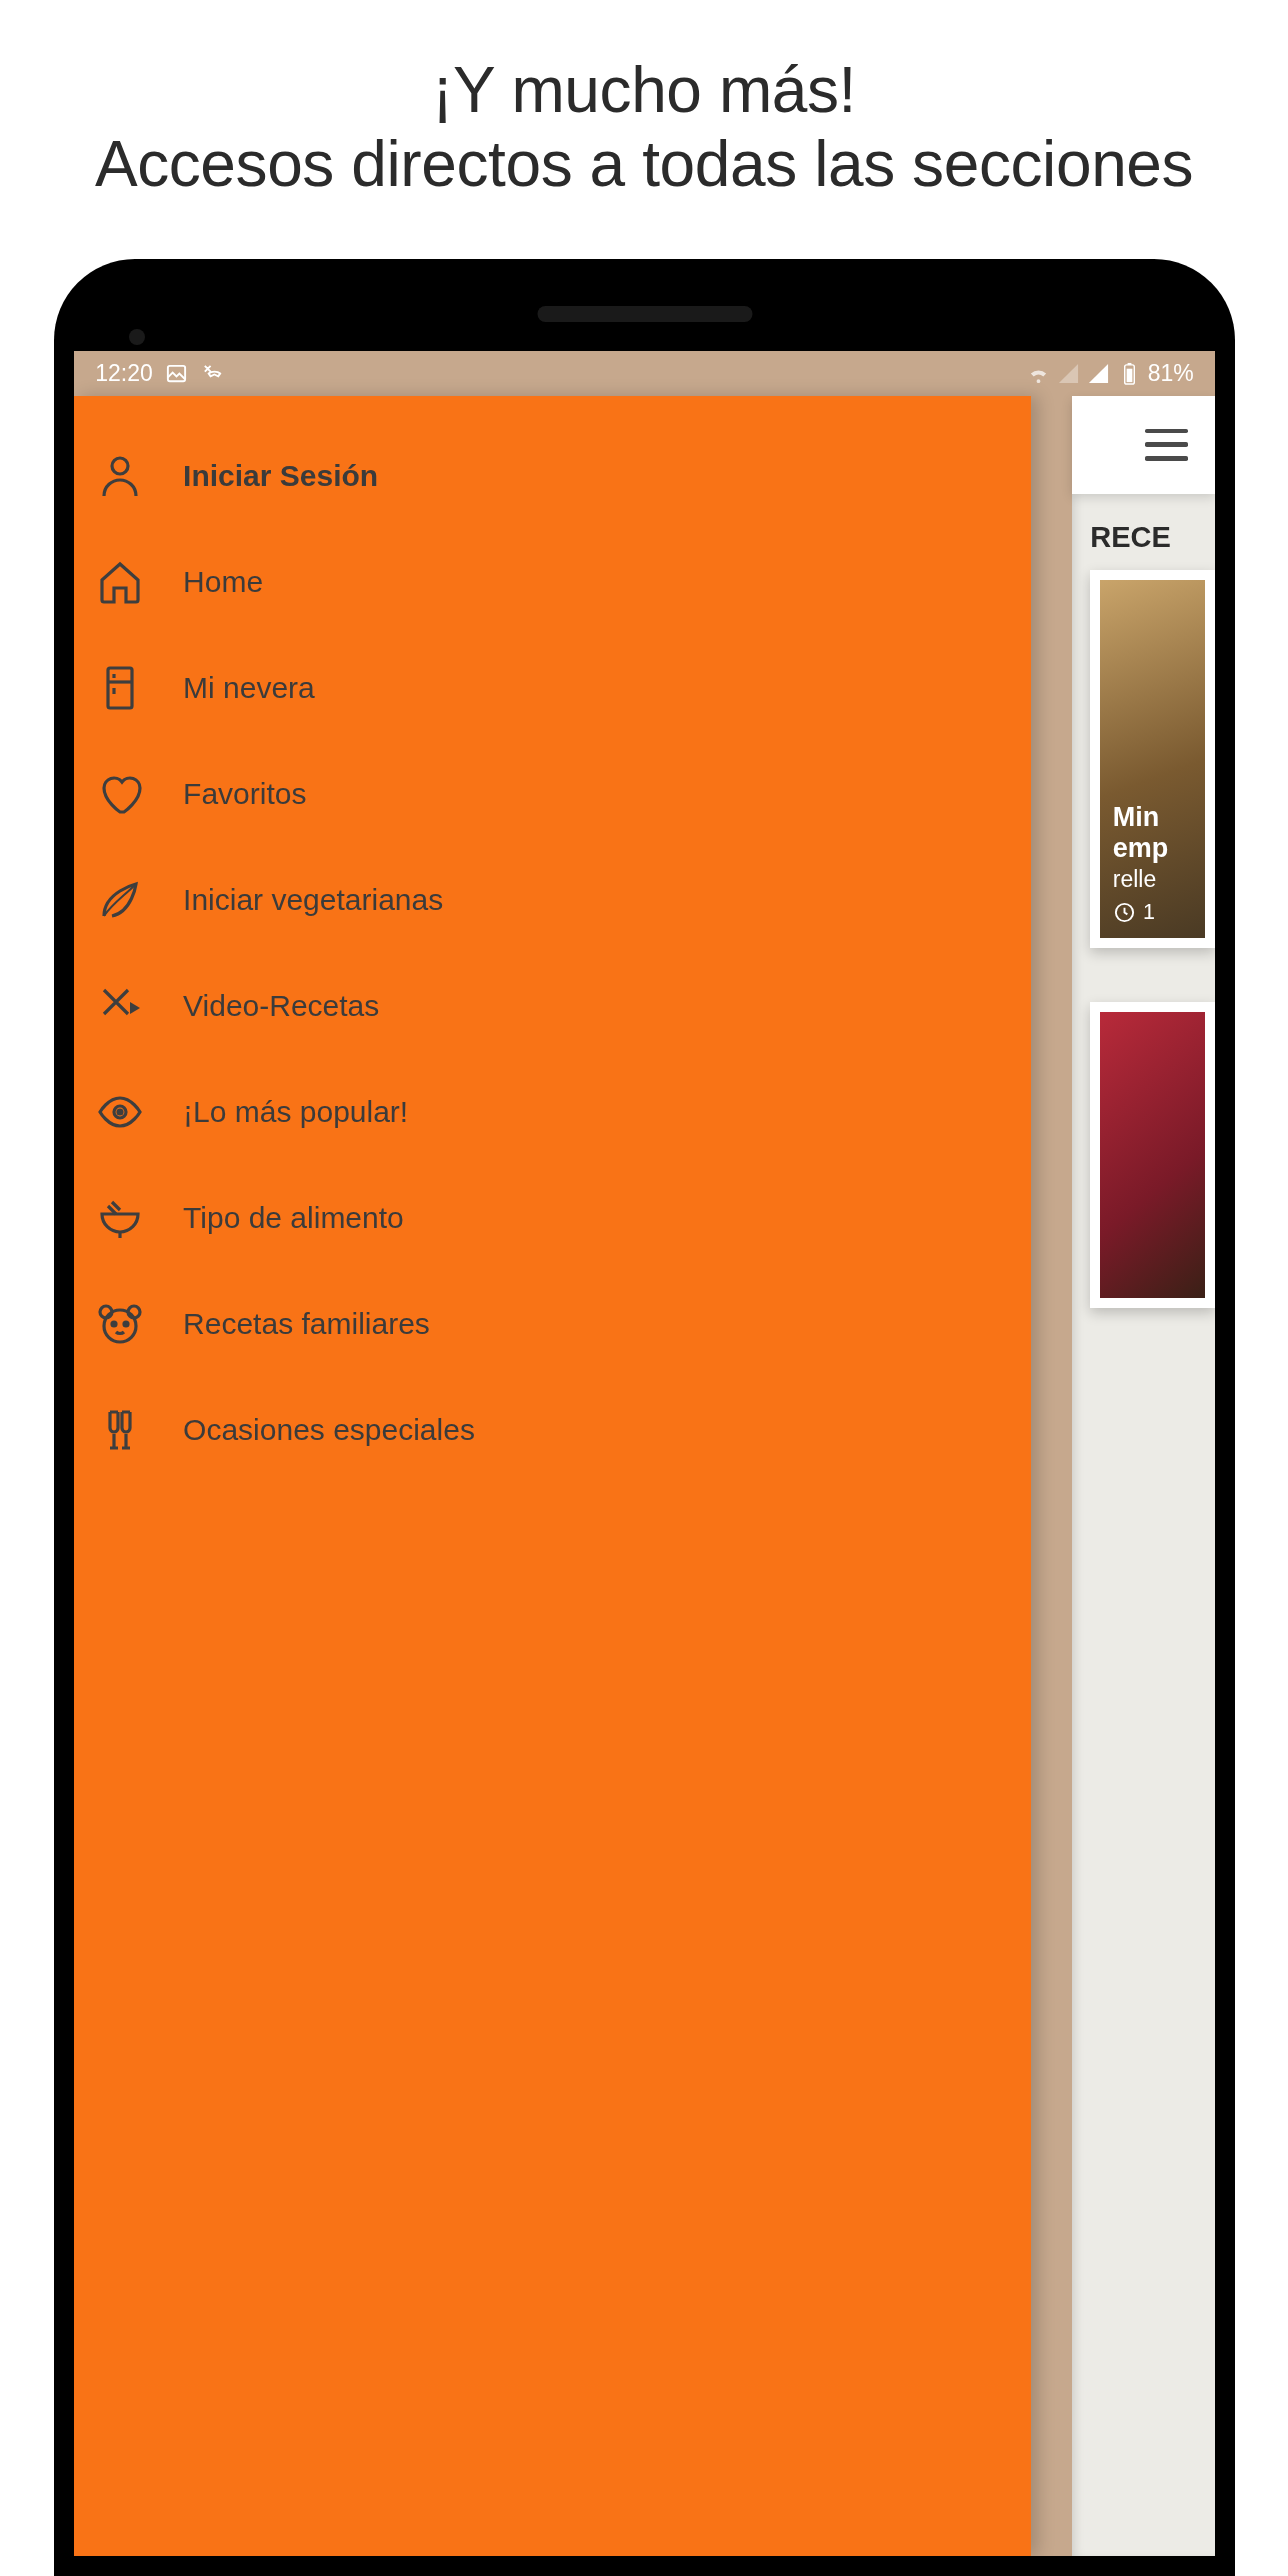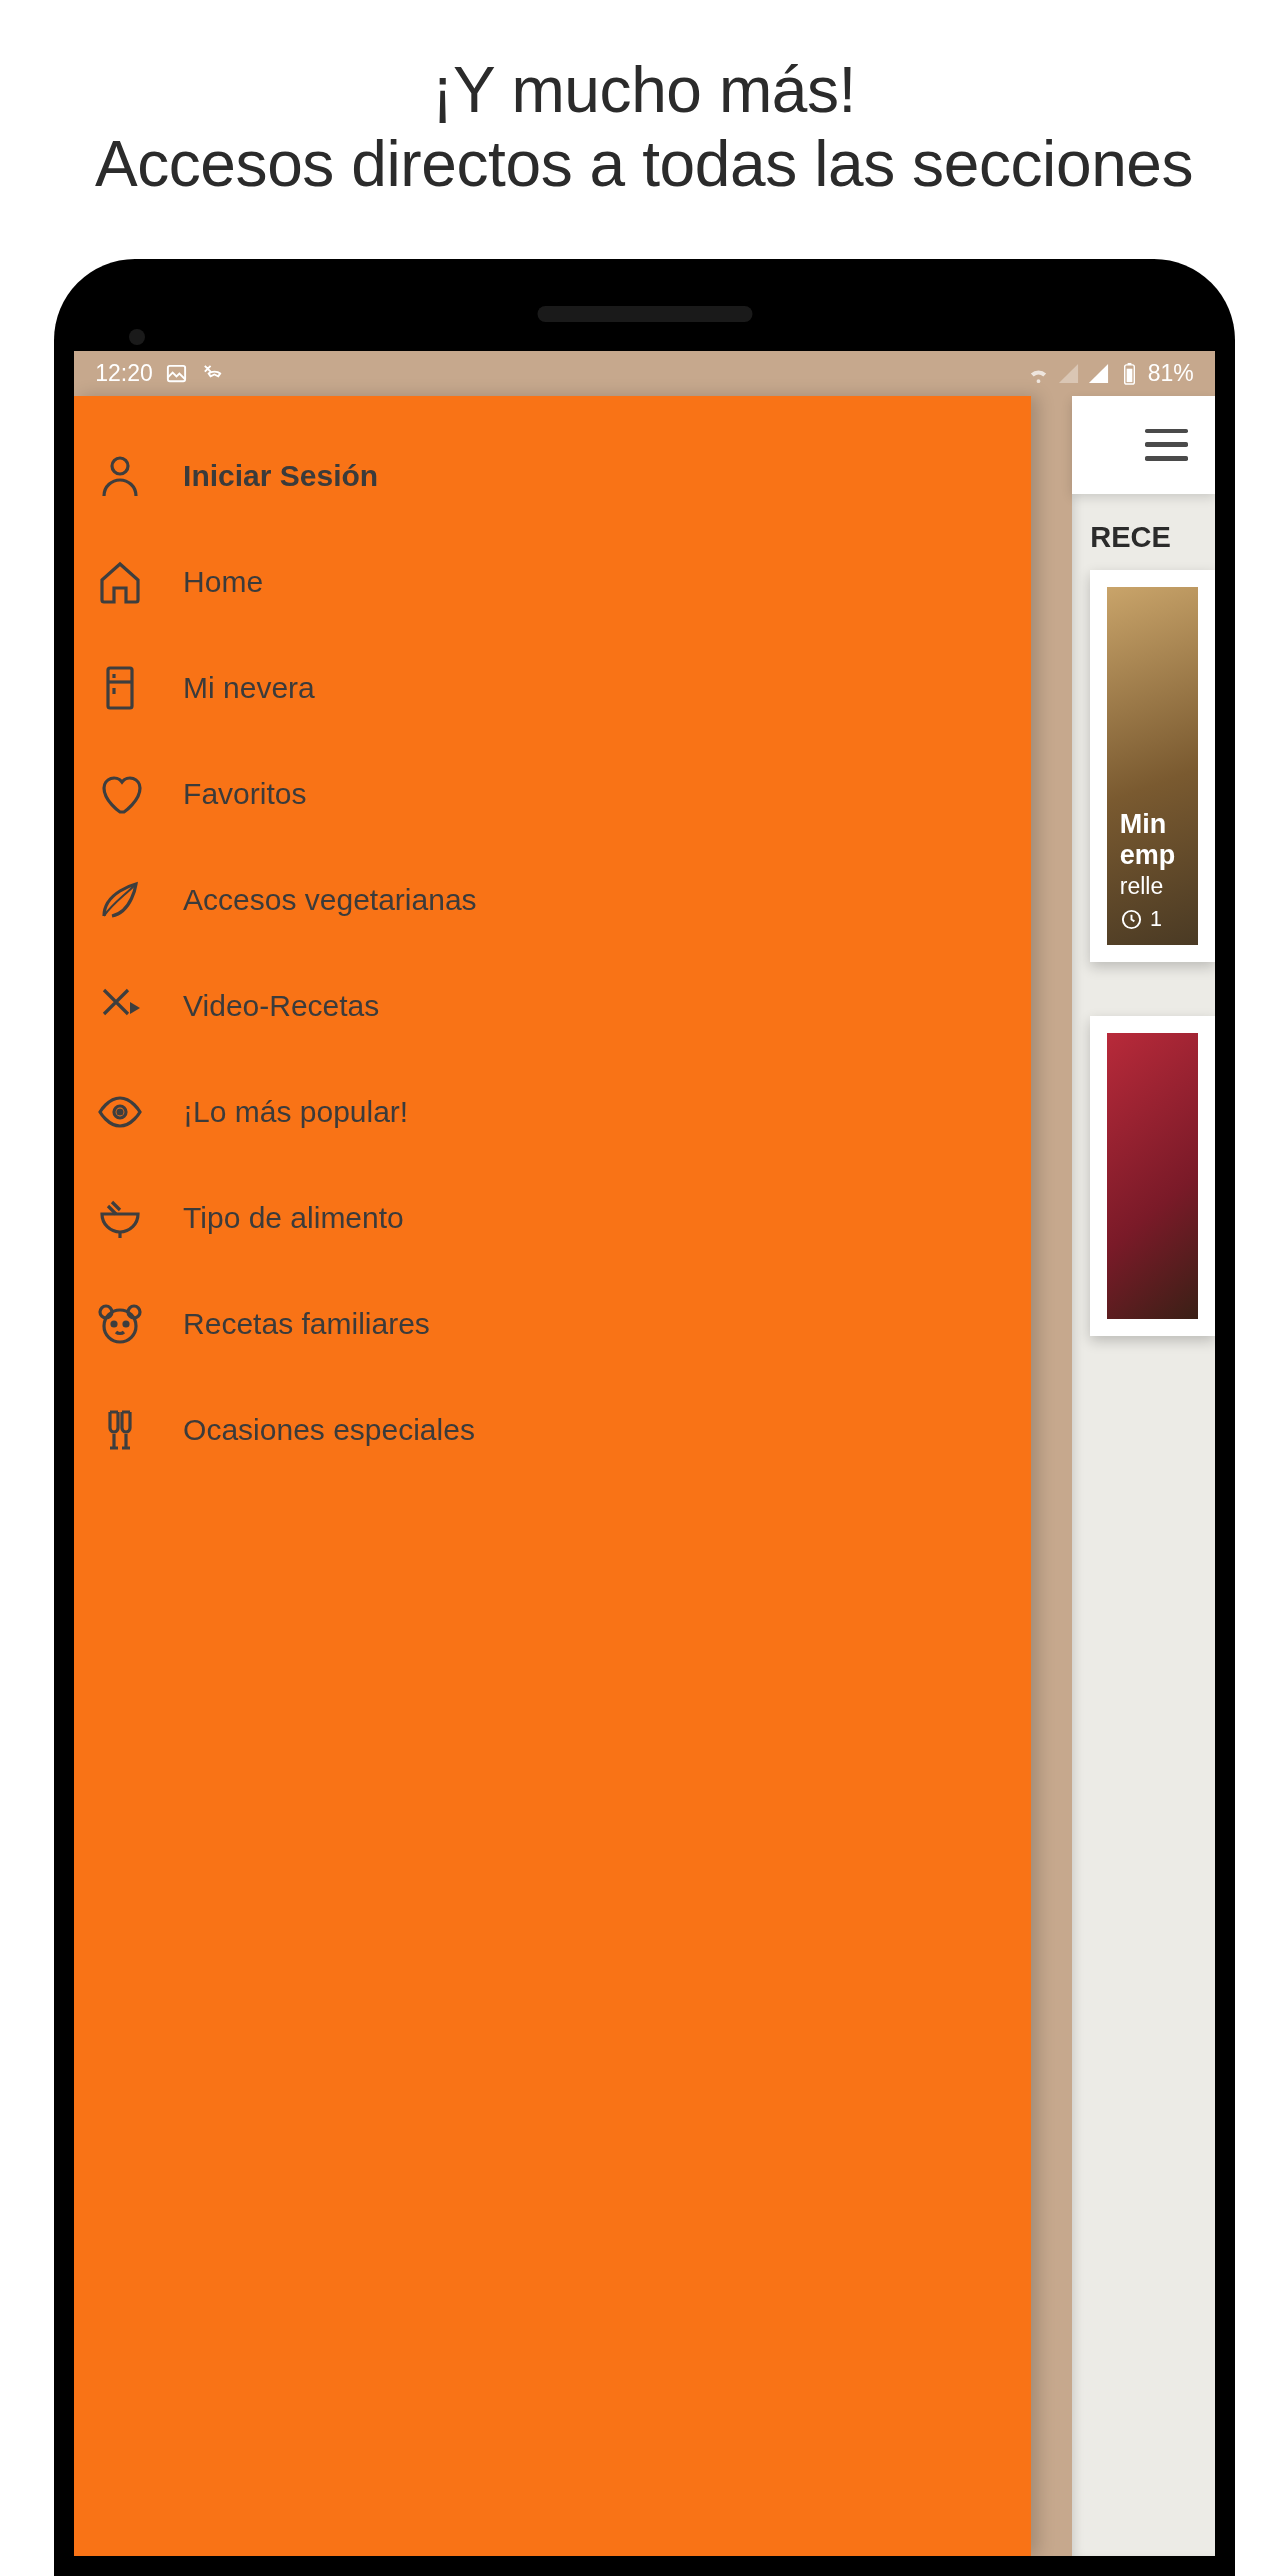--- a/index.html
+++ b/index.html
@@ -119,21 +119,21 @@
     }
     .underlay-title {
       font-size: 29px;
       font-weight: 700;
       color: #2b2b2b;
       padding-bottom: 16px;
       white-space: nowrap;
     }
     .card {
       background: #fff;
-      padding: 17px;
+      padding: 10px;
       margin-bottom: 54px;
       box-shadow: 0 5.4px 12.5px rgba(0,0,0,0.2);
     }
     .card-img {
       height: 358px;
       position: relative;
       background-size: cover;
       color: #fff;
       display: flex;
       flex-direction: column;
@@ -314,21 +314,21 @@
           </div>
 
 
           <div class="menu-item">
             <span class="menu-icon">
               <svg viewBox="0 0 24 24">
                   <path d="M4 20C4 8 20 4 20 4s-2 14-12 16"></path>
                   <path d="M4 20c4-6 10-10 16-16" stroke-width="1"></path>
                 </svg>
             </span>
-            <span class="menu-label">Accesos vegetarianas</span>
+            <span class="menu-label">Iniciar vegetarianas</span>
           </div>
 
 
           <div class="menu-item">
             <span class="menu-icon">
               <svg viewBox="0 0 24 24">
                   <path d="M4 4l12 12M4 16L16 4"></path>
                   <path d="M17 10l5 3-5 3z" fill="#3e3e3e" stroke="none"></path>
                 </svg>
             </span>

